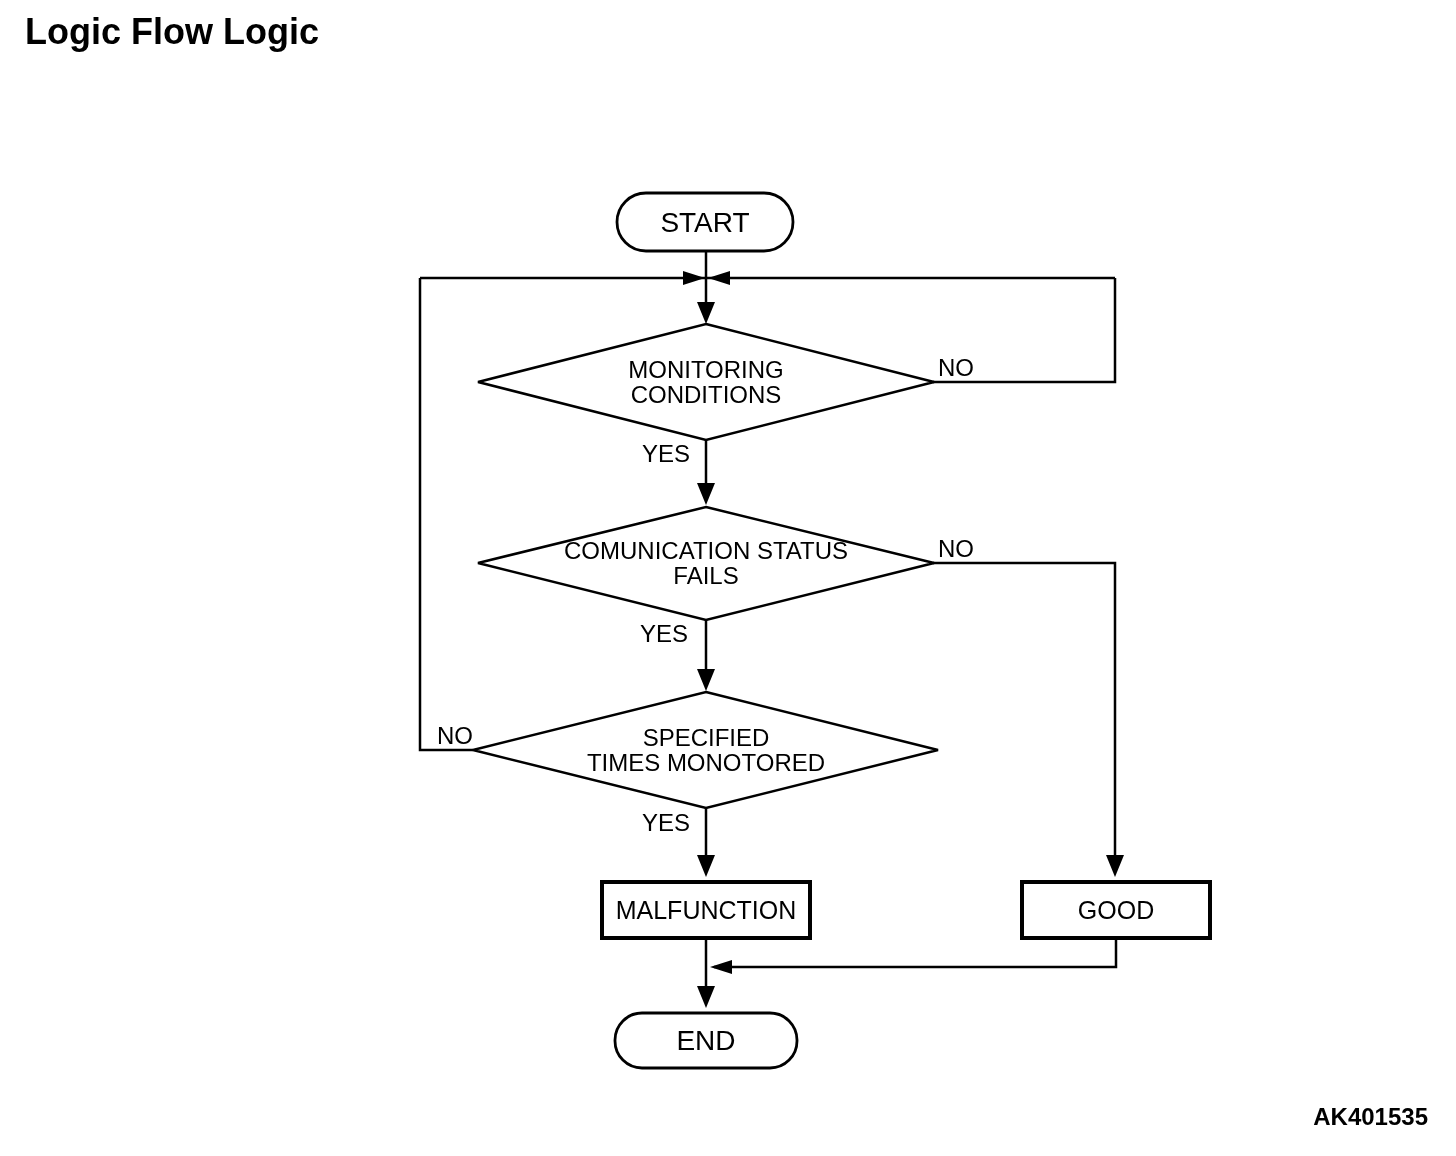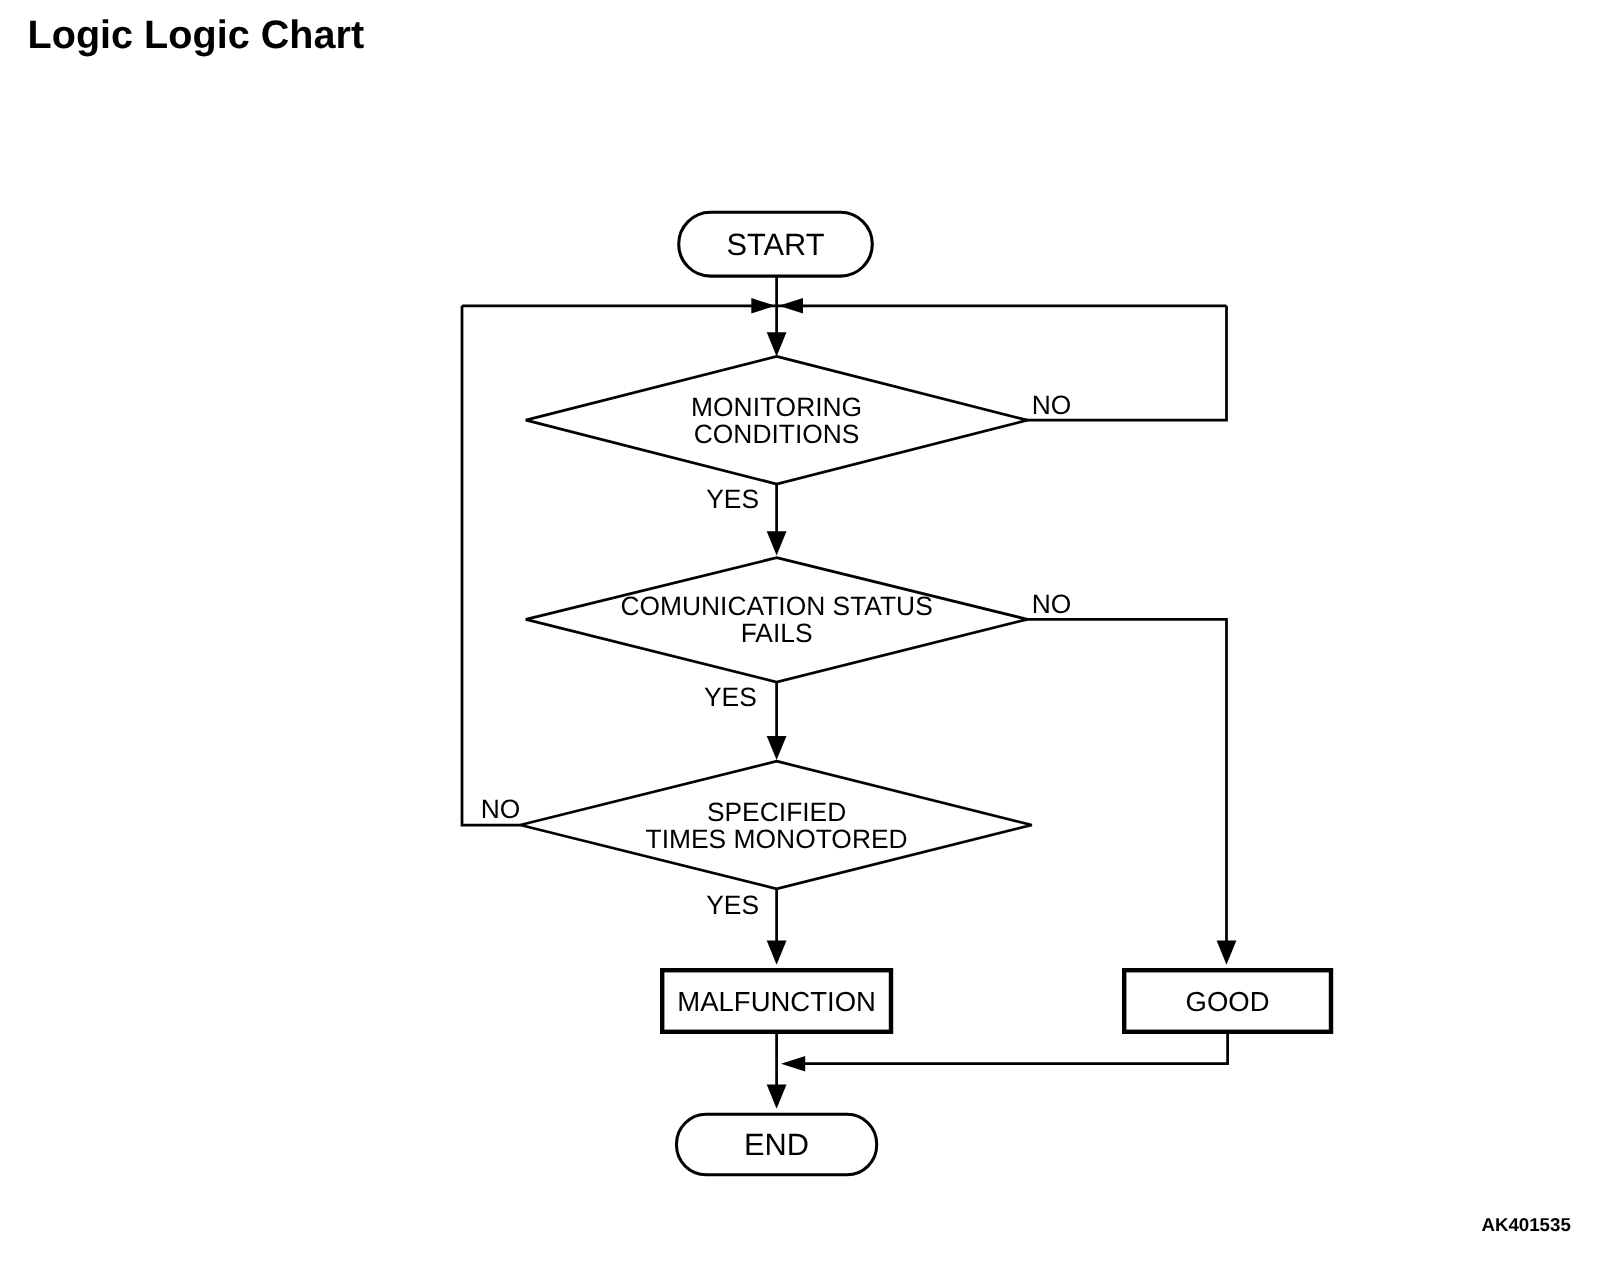--- a/index.html
+++ b/index.html
@@ -23,21 +23,21 @@
     font-size: 36px;
     font-weight: bold;
     line-height: 1.1;
     letter-spacing: 0px;
     white-space: nowrap;
   }
   #figure-code {
     position: absolute;
     right: 28px;
     top: 1105px;
-    font-size: 17px;
+    font-size: 24px;
     font-weight: bold;
     line-height: 1;
     white-space: nowrap;
   }
   svg.flow {
     position: absolute;
     left: 0;
     top: 0;
   }
   .shape {
@@ -68,21 +68,21 @@
     font-family: "Liberation Sans", sans-serif;
     font-size: 24px;
     fill: #000000;
   }
 </style>
 </head>
 <body>
 
 <div id="page">
 
-  <div id="page-title">Logic Logic Chart</div>
+  <div id="page-title">Logic Flow Logic</div>
 
   <svg class="flow" width="1456" height="1156" viewBox="0 0 1456 1156" xmlns="http://www.w3.org/2000/svg">
 
     <path class="edge" d="M706 251 V 308"></path>
     <polygon class="arrowhead" points="706,324 697,302 715,302"></polygon>
 
     <path class="edge" d="M420 278 H 1115"></path>
     <polygon class="arrowhead" points="705,278 683,271 683,285"></polygon>
     <polygon class="arrowhead" points="708,278 730,271 730,285"></polygon>
 

